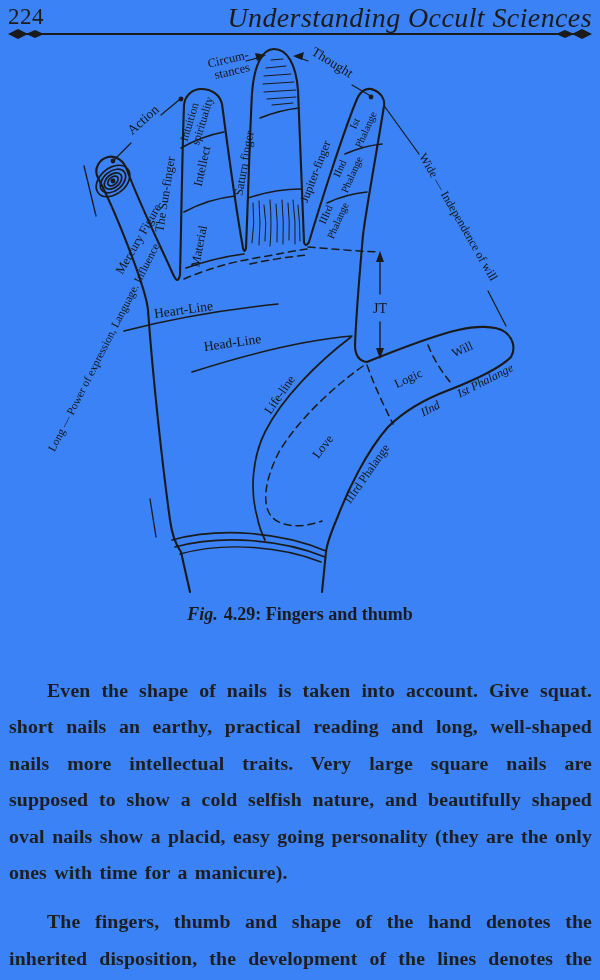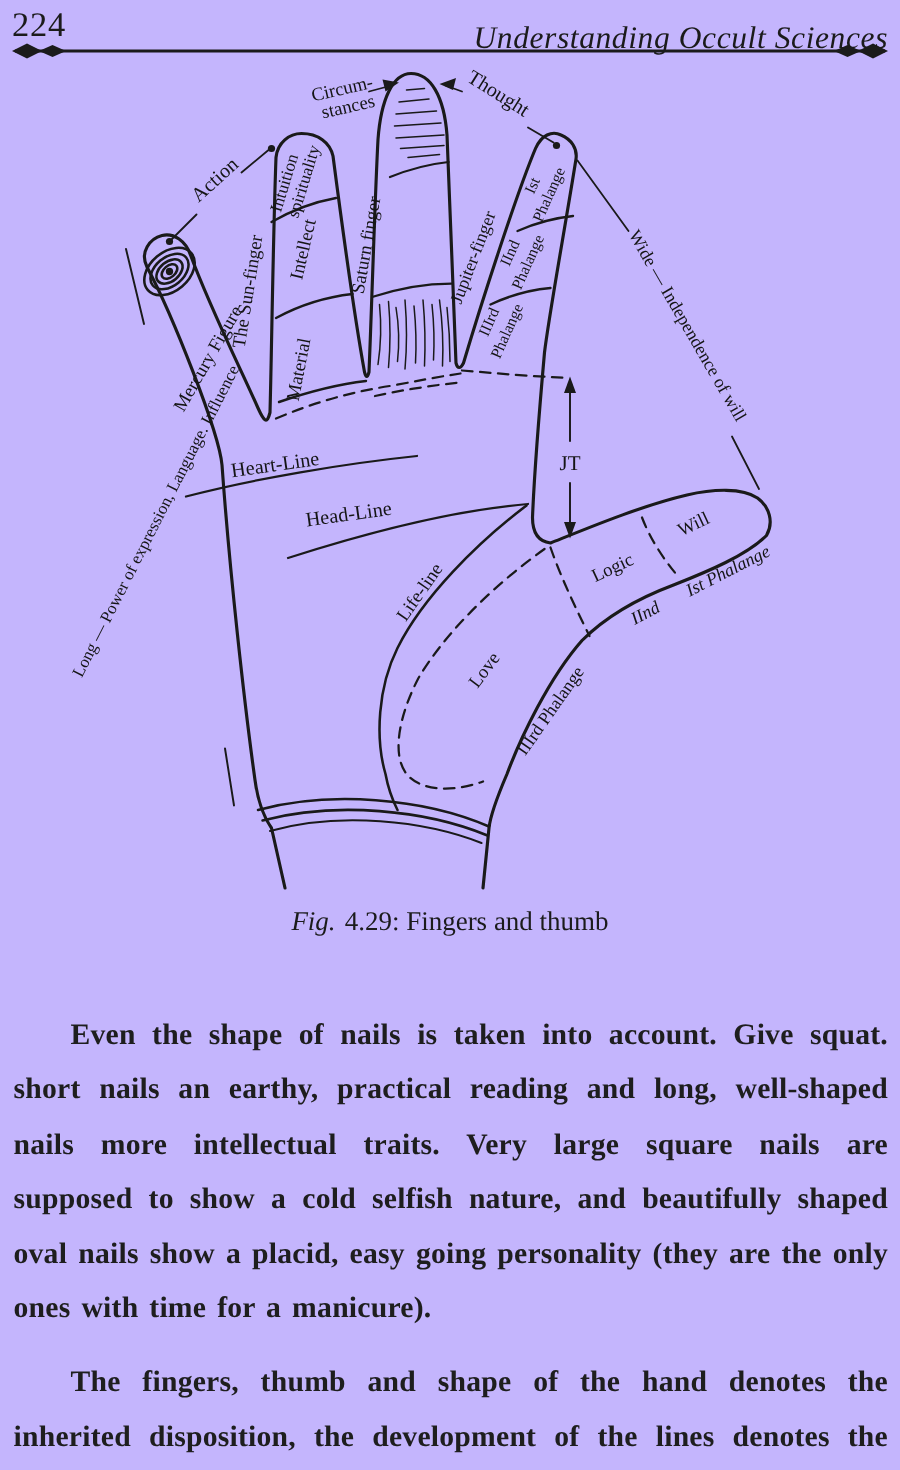--- a/index.html
+++ b/index.html
@@ -1,42 +1,42 @@
 <!DOCTYPE html>
 <html><head>
 <meta charset="utf-8">
 <style>
   html,body{margin:0;padding:0;}
   .page{
     position:relative;
     width:600px;height:980px;
-    background:#c4b5fd;
+    background:#3b82f6;
     font-family:"Liberation Serif", serif;
     color:#1b1b1b;
     overflow:hidden;
   }
   
   .hdr-num{
     position:absolute;left:8px;top:4px;
     font-size:23px;letter-spacing:.5px;
   }
   .hdr-title{
-    position:absolute;right:8px;top:13px;
-    font-size:21px;font-style:italic;letter-spacing:.4px;
+    position:absolute;right:8px;top:2px;
+    font-size:28px;font-style:italic;letter-spacing:.4px;
   }
   .hdr-rule{position:absolute;left:0;top:26px;width:600px;height:16px;}
   
   .hand-svg{position:absolute;left:0;top:0;width:600px;height:605px;}
   .hand-svg text{
     font-family:"Liberation Serif", serif;
     fill:#151515;
   }
   .caption{
     position:absolute;left:0;top:604px;width:600px;
-    text-align:center;font-size:18px;font-weight:normal;
+    text-align:center;font-size:18px;font-weight:bold;
   }
   .caption .fig{font-style:italic;margin-right:6px;}
   
   .bodytext{
     position:absolute;left:9px;top:672px;width:583px;
     font-size:19.8px;line-height:36.4px;
     text-align:justify;
     word-spacing:2.2px;letter-spacing:.15px;
     color:#1e1e1e;
   }

